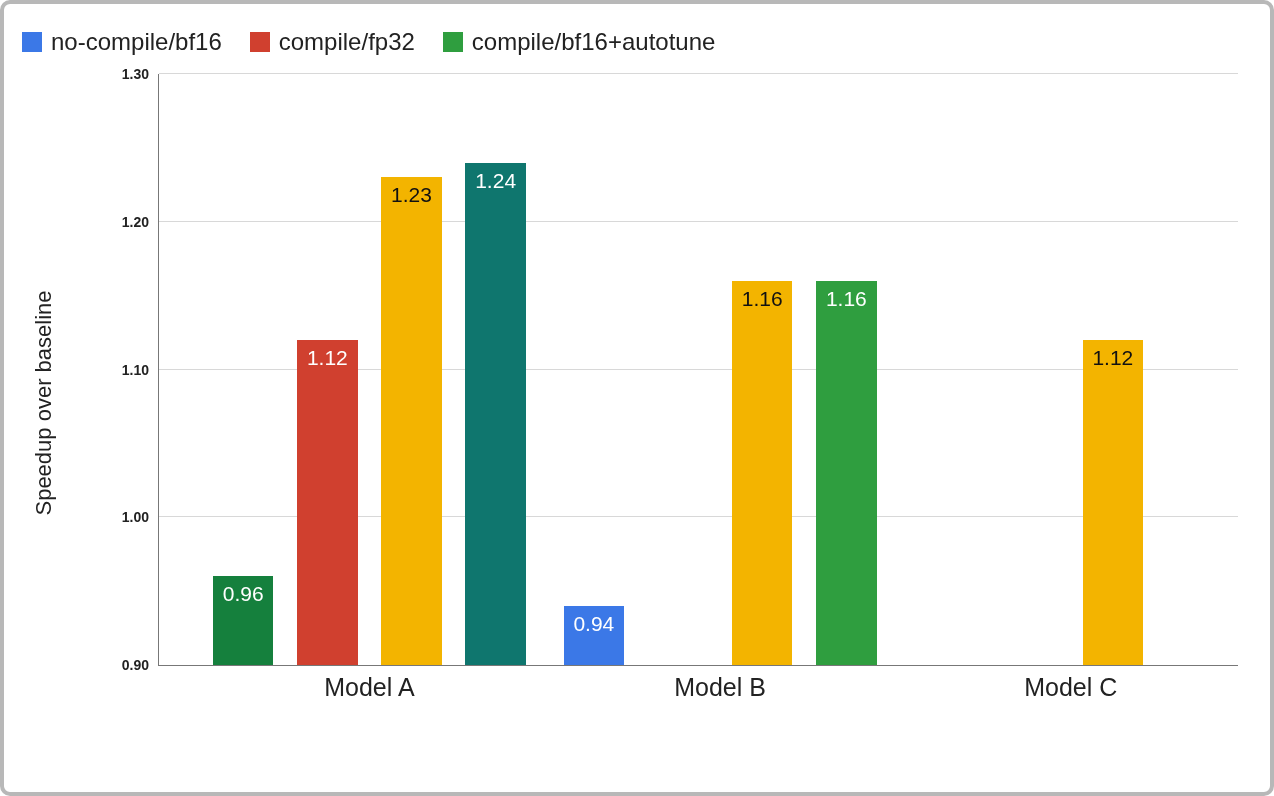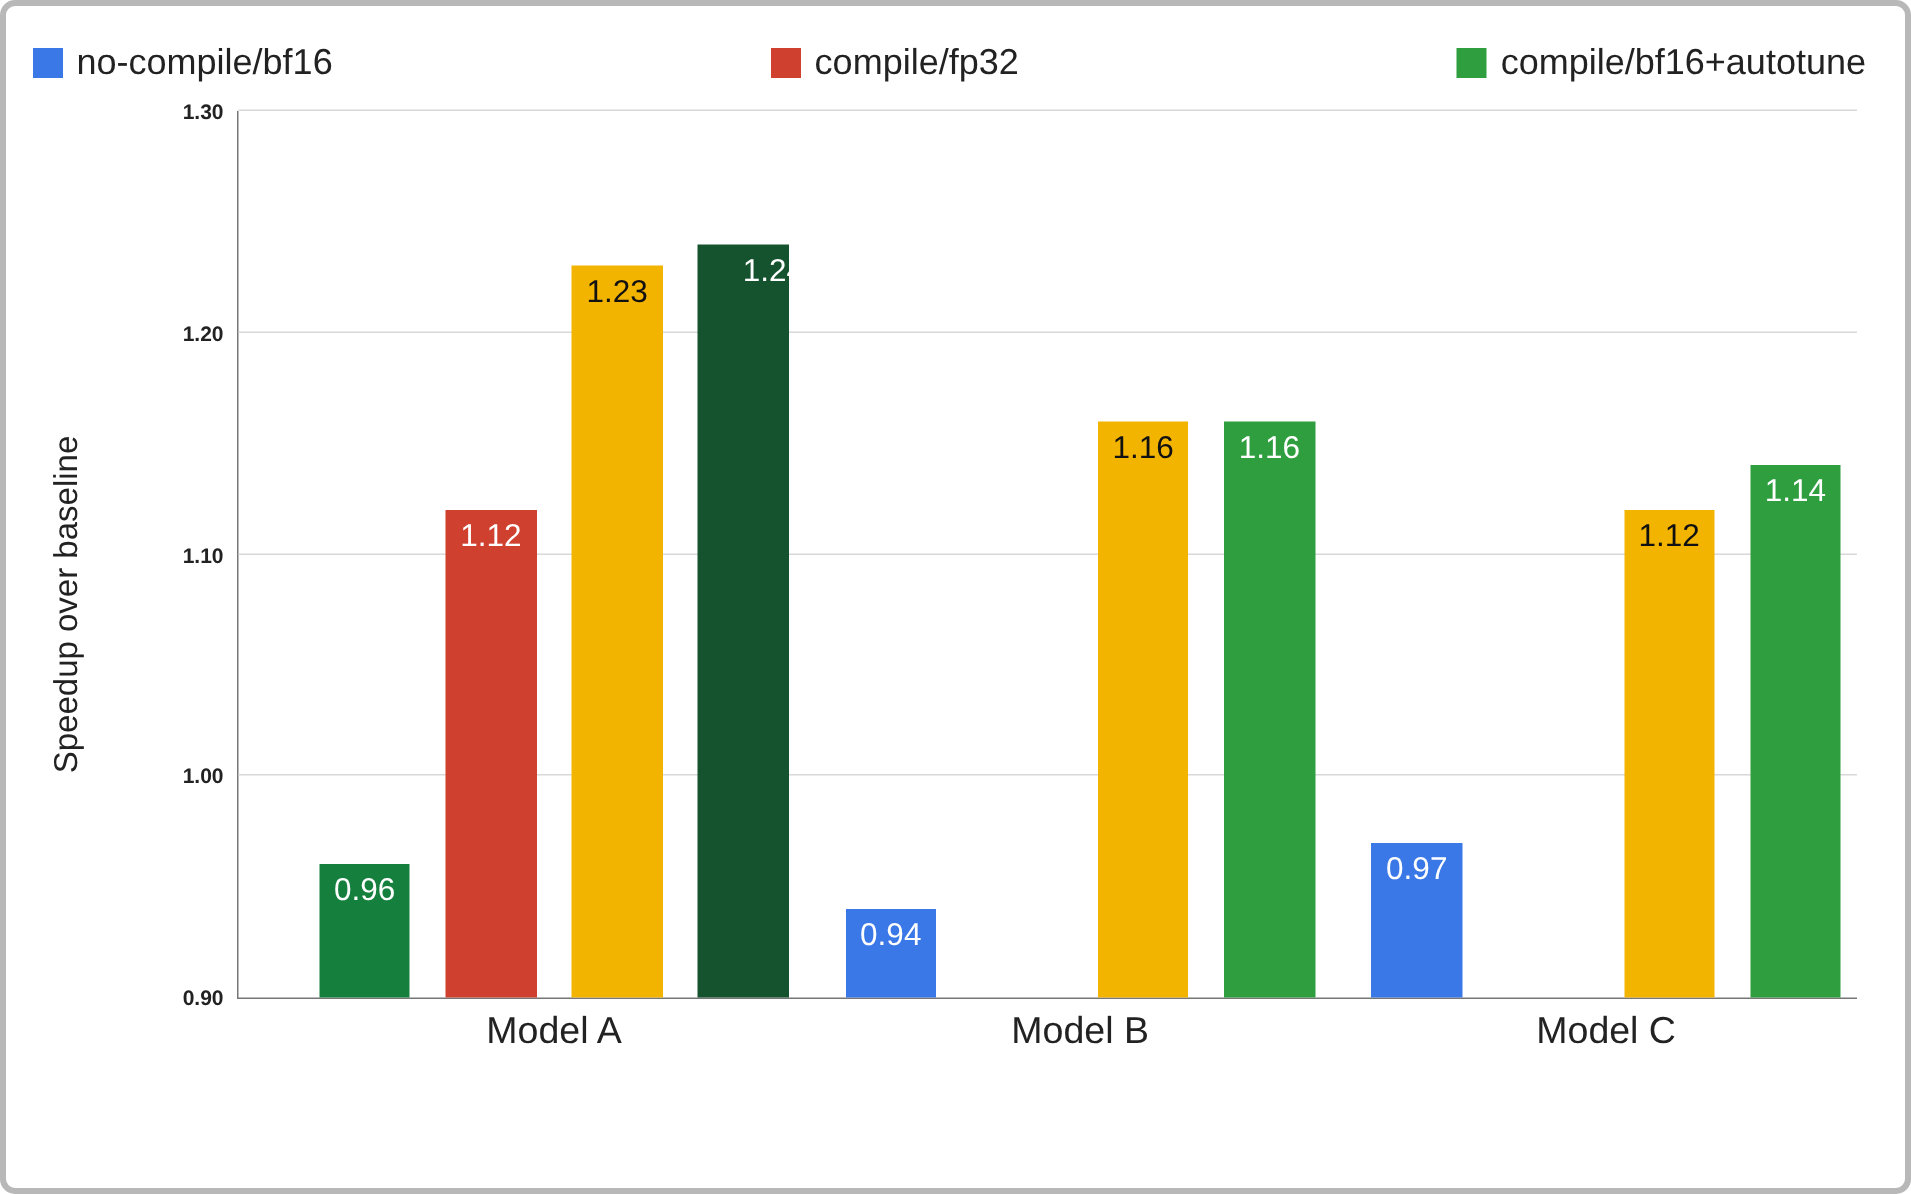--- a/index.html
+++ b/index.html
@@ -16,21 +16,21 @@
     padding: 20px 26px 18px 18px;
     background: #fff;
     position: relative;
   }
   .chart-wrap {
     width: 100%; height: 100%;
     position: relative;
   }
   .legend {
     display: flex;
-    justify-content: space-between;
+    justify-content: flex-start;
     gap: 28px;
     font-size: 24px;
     color: #222;
     margin-top: 4px;
     margin-bottom: 18px;
   }
   .legend-item {
     display: flex; align-items: center; gap: 9px;
   }
   .swatch {
@@ -139,38 +139,32 @@
           <div class="xtick-label" style="left: 84.5%;">Model C</div>
           <div class="bar" style="left: 5%; width: 5.6%; height: 15%; background: #15803d;">
             <div class="bar-label">0.96</div>
           </div>
           <div class="bar" style="left: 12.8%; width: 5.6%; height: 55%; background: rgb(208, 64, 47);">
             <div class="bar-label">1.12</div>
           </div>
           <div class="bar" style="left: 20.6%; width: 5.6%; height: 82.5%; background: rgb(243, 180, 0);">
             <div class="bar-label dark">1.23</div>
           </div>
-          <div class="bar" style="left: 28.4%; width: 5.6%; height: 85%; background: #14532d; padding-left: 20px;">
+          <div class="bar" style="left: 28.4%; width: 5.6%; height: 85%; background: #0f766e;">
             <div class="bar-label">1.24</div>
           </div>
           <div class="bar" style="left: 37.5%; width: 5.6%; height: 10%; background: rgb(59, 120, 231);">
             <div class="bar-label">0.94</div>
           </div>
           <div class="bar" style="left: 53.1%; width: 5.6%; height: 65%; background: rgb(243, 180, 0);">
             <div class="bar-label dark">1.16</div>
           </div>
           <div class="bar" style="left: 60.9%; width: 5.6%; height: 65%; background: rgb(47, 158, 63);">
             <div class="bar-label">1.16</div>
           </div>
-          <div class="bar" style="left: 70%; width: 5.6%; height: 17.5%; background: rgb(59, 120, 231);">
-            <div class="bar-label">0.97</div>
-          </div>
           <div class="bar" style="left: 85.6%; width: 5.6%; height: 55%; background: rgb(243, 180, 0);">
             <div class="bar-label dark">1.12</div>
-          </div>
-          <div class="bar" style="left: 93.4%; width: 5.6%; height: 60%; background: rgb(47, 158, 63);">
-            <div class="bar-label">1.14</div>
           </div>
         </div>
     </div>
 
   </div>
 </div>
 
 </body></html>

